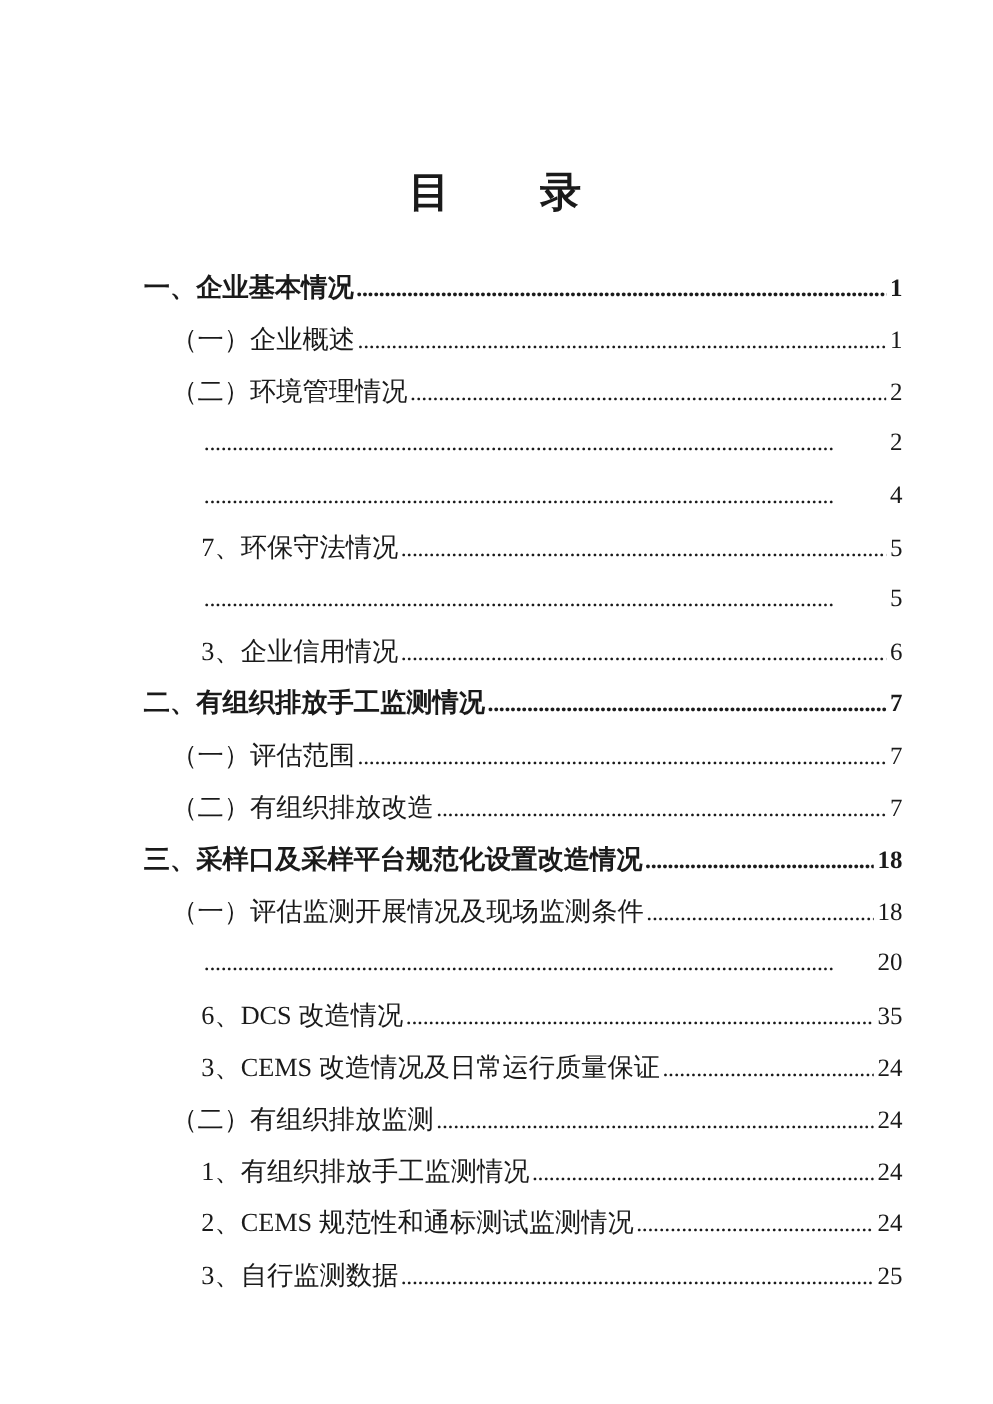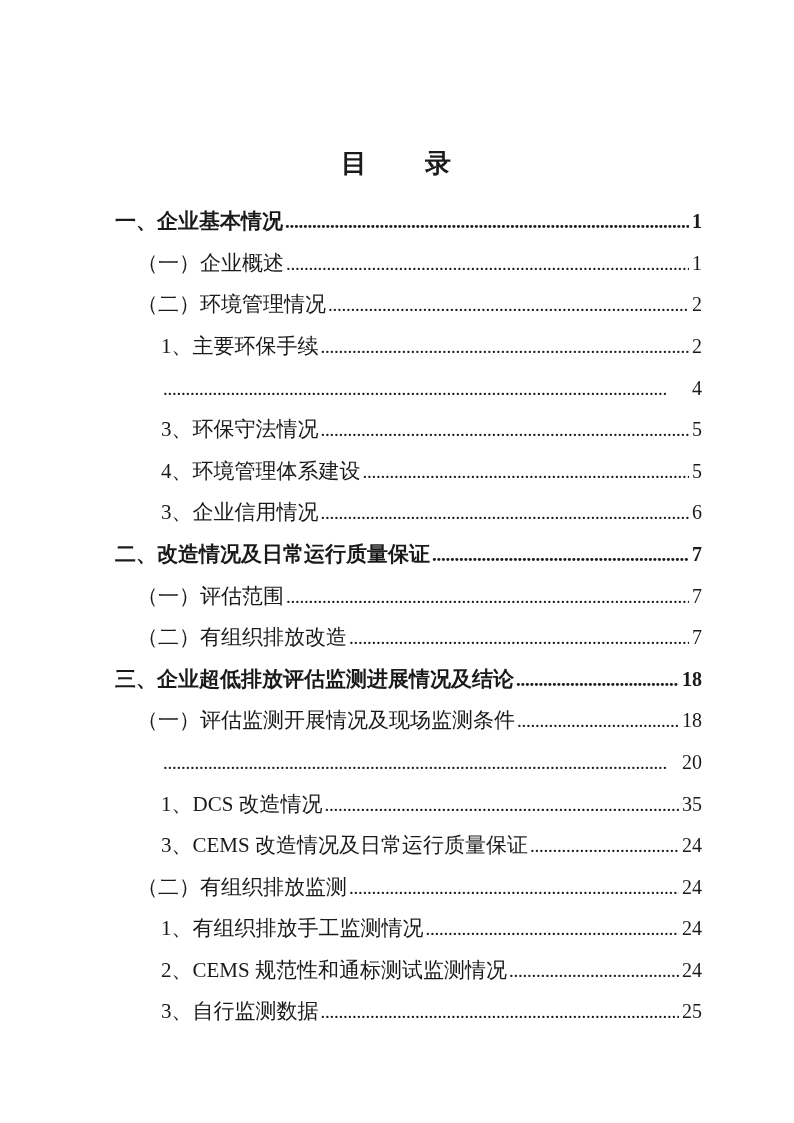--- a/index.html
+++ b/index.html
@@ -12,33 +12,33 @@
     width: 794px;
     height: 1123px;
     margin: 0 auto;
     background: #ffffff;
     color: #1a1a1a;
     font-family: "Liberation Serif", "DejaVu Serif", serif;
     overflow: hidden;
     box-sizing: border-box;
   }
   .doc-title {
-    margin: 12px;
+    margin: 0;
     padding-top: 136px;
     text-align: center;
-    font-size: 26px;
+    font-size: 33px;
     font-weight: bold;
     letter-spacing: 2px;
     line-height: 1.2;
     white-space: pre;
   }
   .toc {
-    margin-top: 22px;
+    margin-top: 34px;
     padding-left: 115px;
-    padding-right: 92px;
+    padding-right: 72px;
   }
   .toc-row {
     display: flex;
     align-items: baseline;
     height: 41.6px;
     font-size: 21px;
     line-height: 41.6px;
     white-space: nowrap;
   }
   .toc-row.level-1 {
@@ -84,74 +84,72 @@
     <span class="toc-label">（一）企业概述</span>
     <span class="dot-leader"></span>
     <span class="toc-page">1</span>
   </div>
       <div class="toc-row level-2">
     <span class="toc-label">（二）环境管理情况</span>
     <span class="dot-leader"></span>
     <span class="toc-page">2</span>
   </div>
       <div class="toc-row level-3">
-    <span class="toc-label">1、主要环保手续</span>
     <span class="dot-leader"></span>
     <span class="toc-page">2</span>
   </div>
       <div class="toc-row level-3">
     <span class="dot-leader"></span>
     <span class="toc-page">4</span>
   </div>
       <div class="toc-row level-3">
-    <span class="toc-label">3、环保守法情况</span>
+    <span class="toc-label">7、环保守法情况</span>
     <span class="dot-leader"></span>
     <span class="toc-page">5</span>
   </div>
       <div class="toc-row level-3">
-    <span class="toc-label">4、环境管理体系建设</span>
     <span class="dot-leader"></span>
     <span class="toc-page">5</span>
   </div>
       <div class="toc-row level-3">
     <span class="toc-label">3、企业信用情况</span>
     <span class="dot-leader"></span>
     <span class="toc-page">6</span>
   </div>
       <div class="toc-row level-1">
-    <span class="toc-label">二、改造情况及日常运行质量保证</span>
+    <span class="toc-label">二、有组织排放手工监测情况</span>
     <span class="dot-leader"></span>
     <span class="toc-page">7</span>
   </div>
       <div class="toc-row level-2">
     <span class="toc-label">（一）评估范围</span>
     <span class="dot-leader"></span>
     <span class="toc-page">7</span>
   </div>
       <div class="toc-row level-2">
     <span class="toc-label">（二）有组织排放改造</span>
     <span class="dot-leader"></span>
     <span class="toc-page">7</span>
   </div>
       <div class="toc-row level-1">
-    <span class="toc-label">三、企业超低排放评估监测进展情况及结论</span>
+    <span class="toc-label">三、采样口及采样平台规范化设置改造情况</span>
     <span class="dot-leader"></span>
     <span class="toc-page">18</span>
   </div>
       <div class="toc-row level-2">
     <span class="toc-label">（一）评估监测开展情况及现场监测条件</span>
     <span class="dot-leader"></span>
     <span class="toc-page">18</span>
   </div>
       <div class="toc-row level-3">
     <span class="dot-leader"></span>
     <span class="toc-page">20</span>
   </div>
       <div class="toc-row level-3">
-    <span class="toc-label">1、DCS 改造情况</span>
+    <span class="toc-label">6、DCS 改造情况</span>
     <span class="dot-leader"></span>
     <span class="toc-page">35</span>
   </div>
       <div class="toc-row level-3">
     <span class="toc-label">3、CEMS 改造情况及日常运行质量保证</span>
     <span class="dot-leader"></span>
     <span class="toc-page">24</span>
   </div>
       <div class="toc-row level-2">
     <span class="toc-label">（二）有组织排放监测</span>

